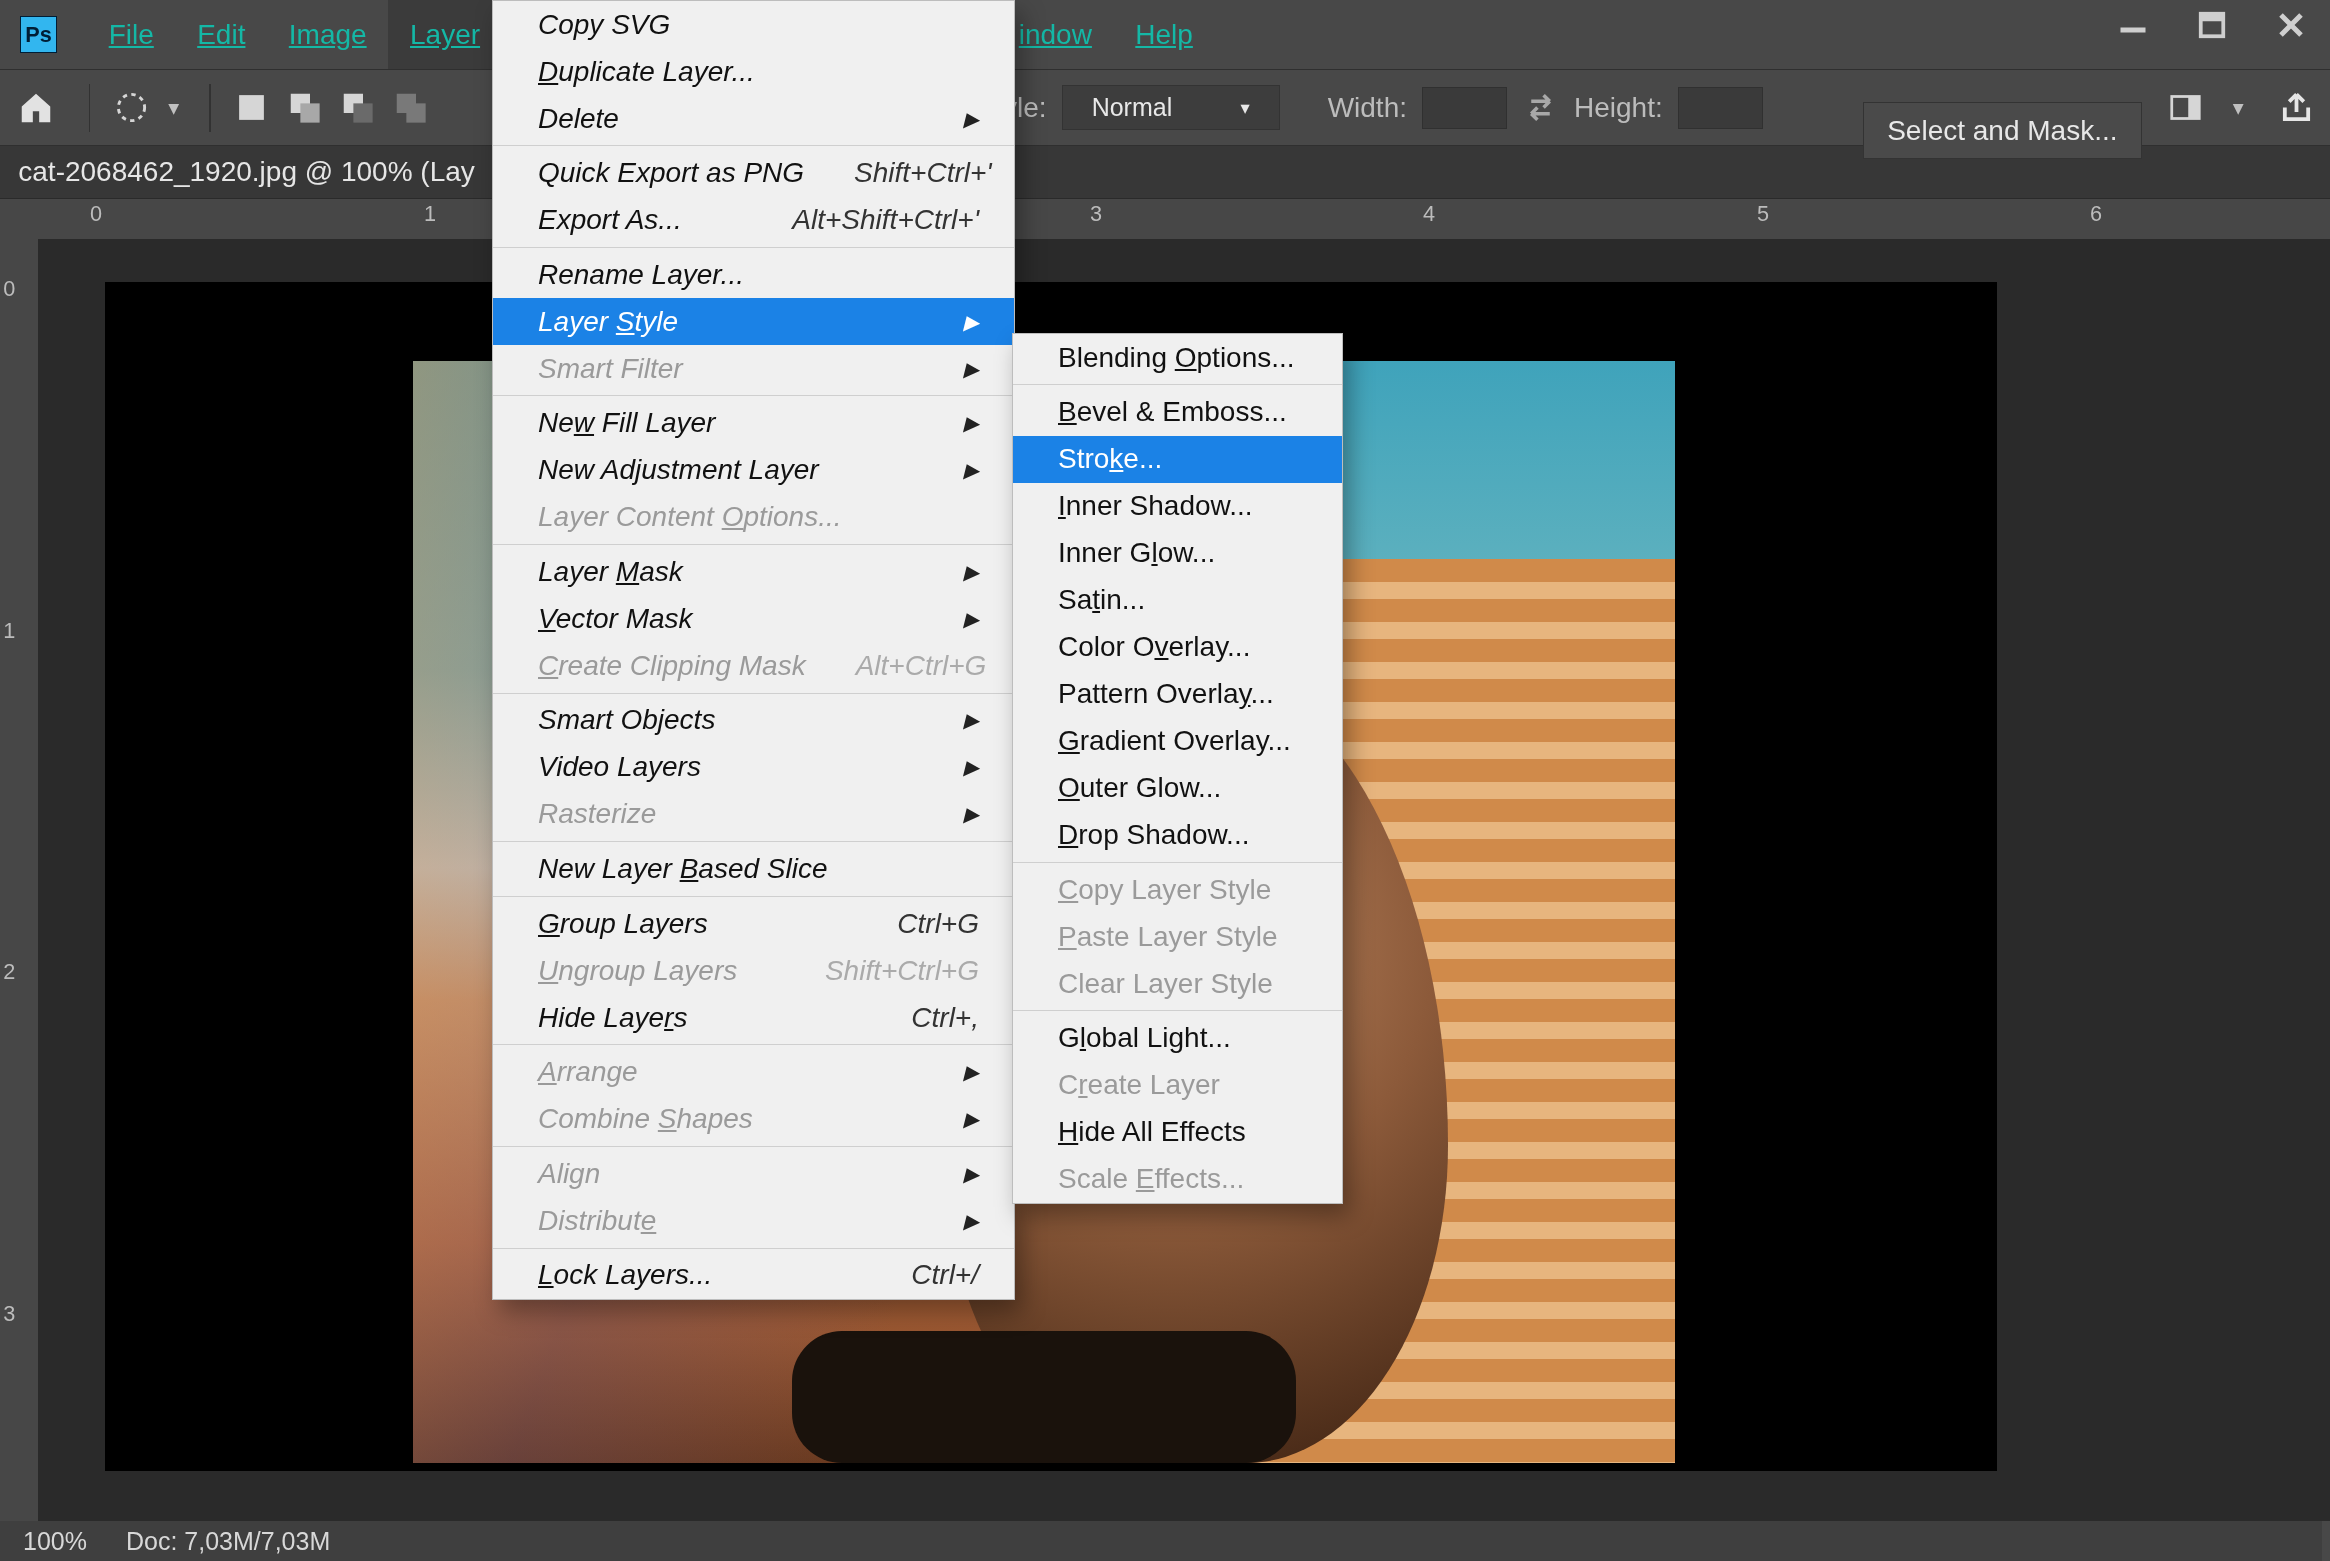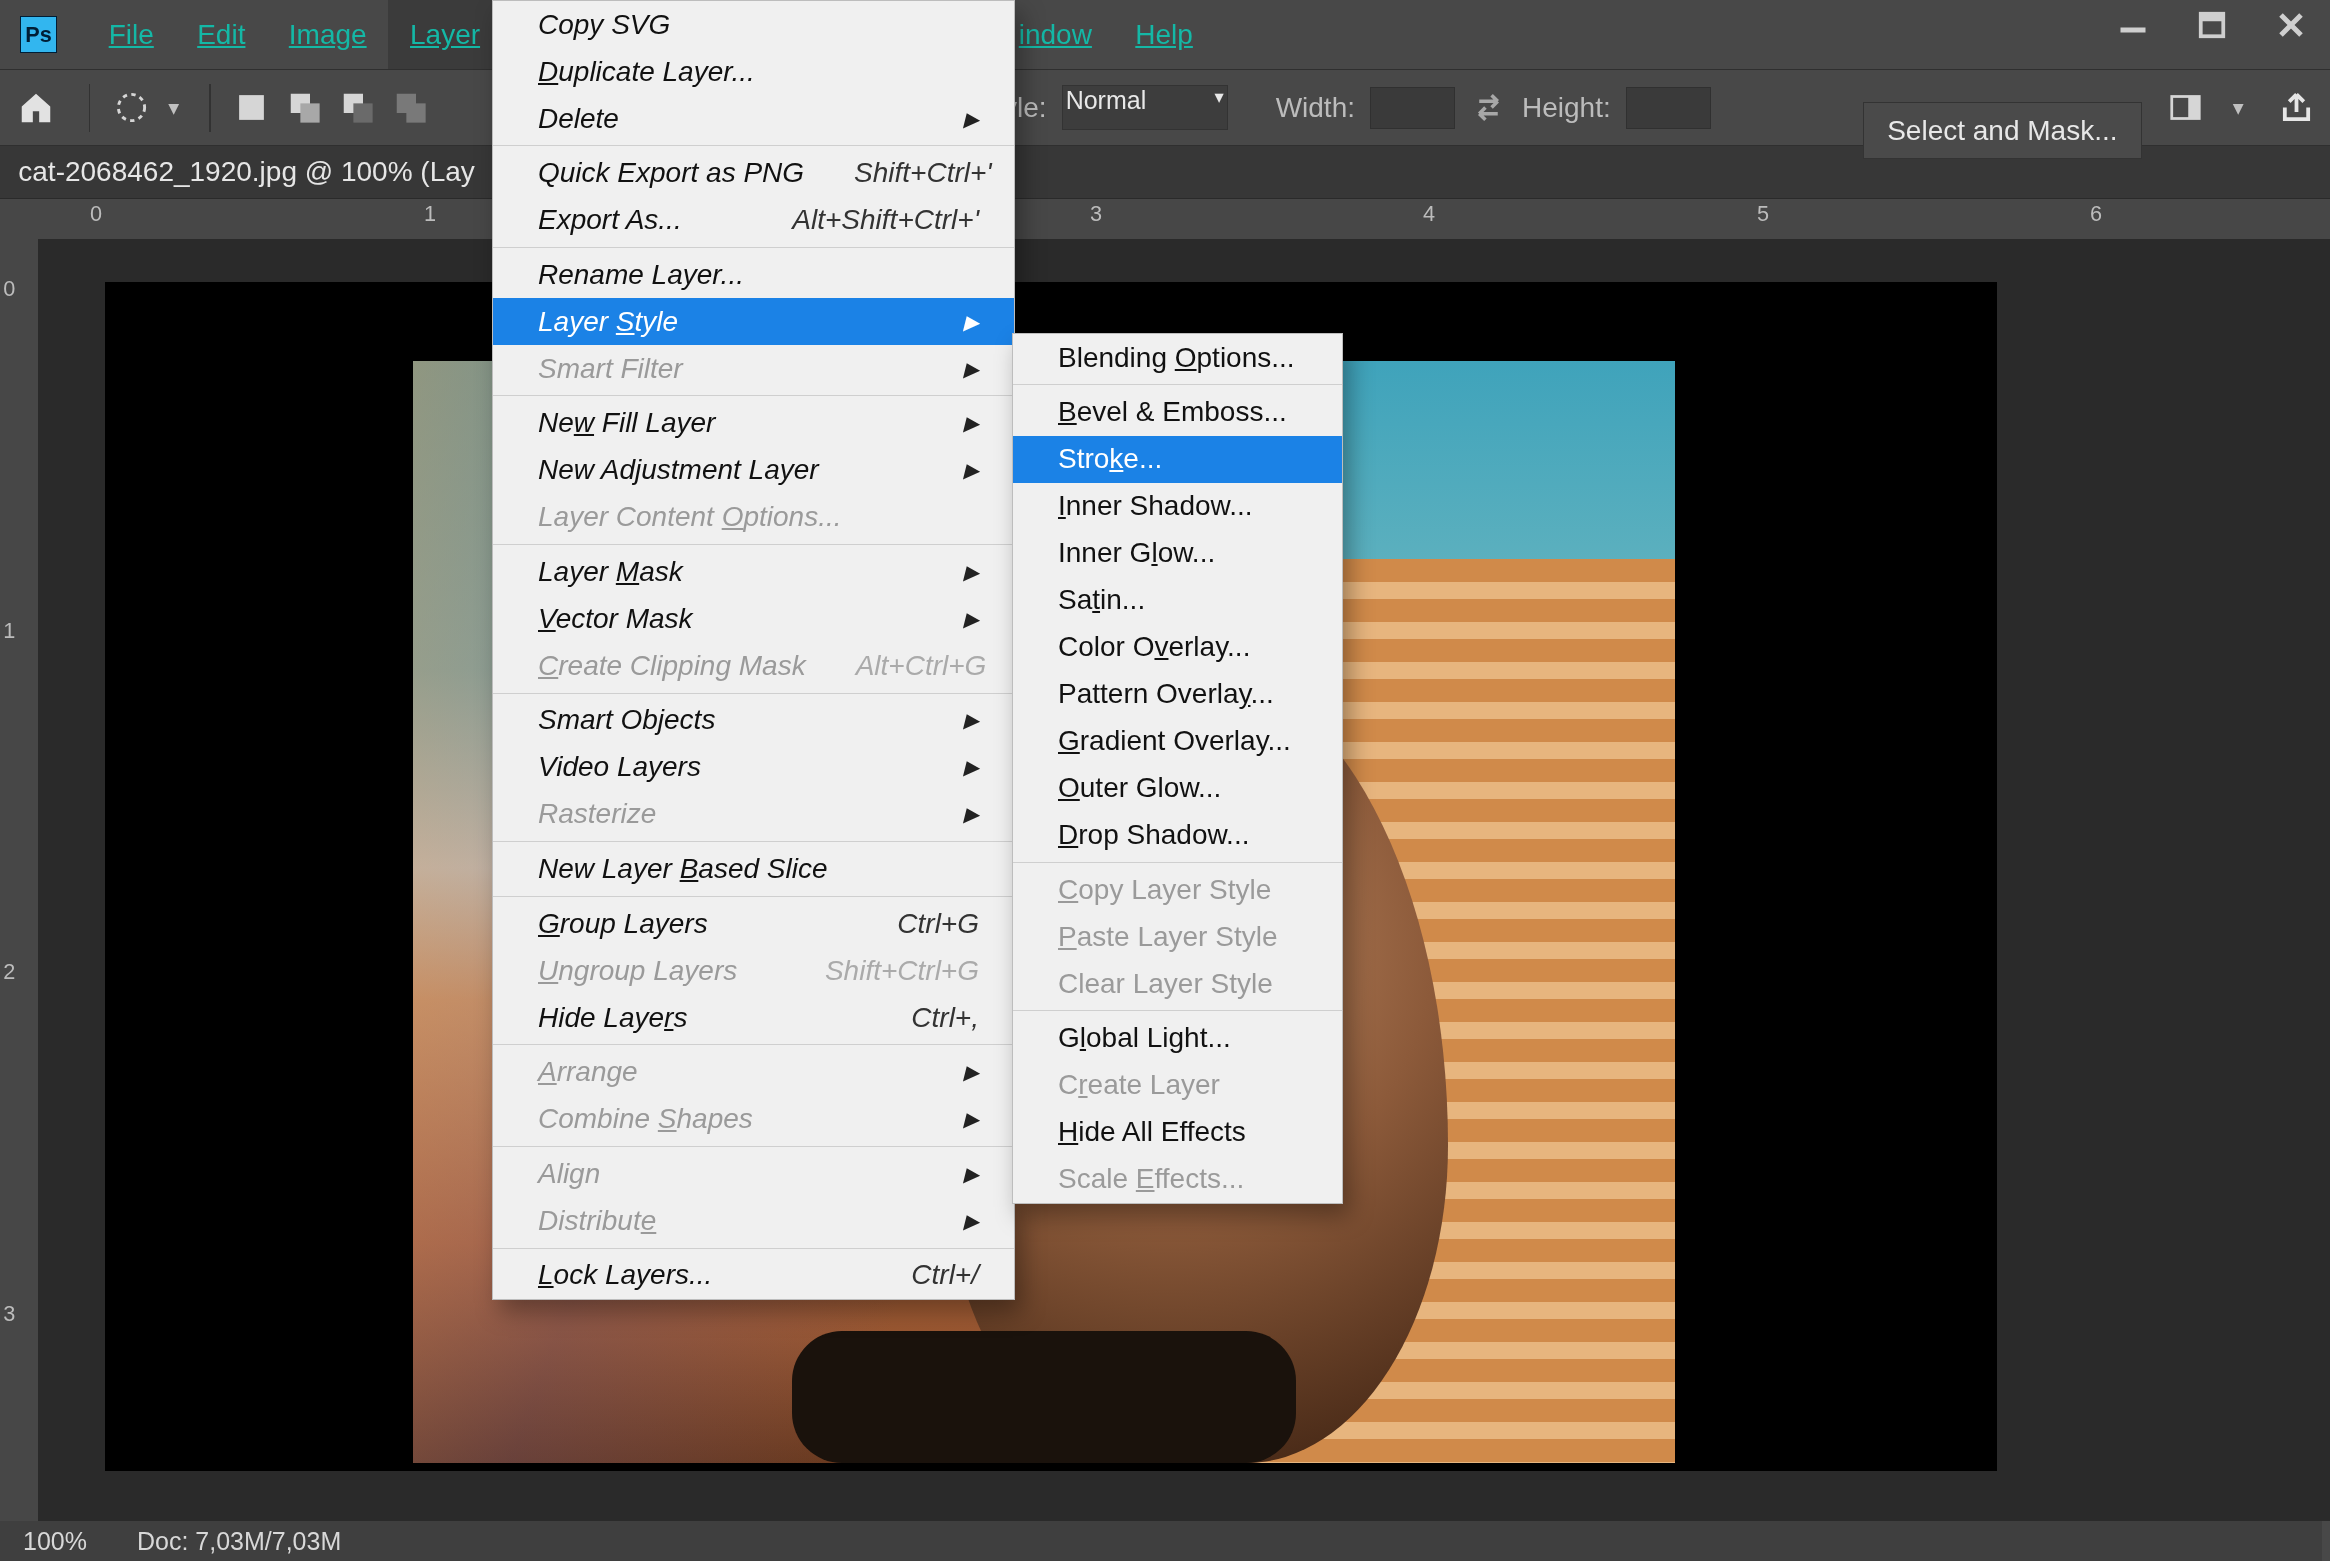--- a/index.html
+++ b/index.html
@@ -67,22 +67,22 @@
   }
   .opt-home { width: 42px; height: 42px; display:flex; align-items:center; justify-content:center; margin-right:10px;}
   .opt-divider { width: 1.7px; height: 48px; background:#323232; margin:0 6.7px; }
   .opt-icon { width: 38px; height: 38px; display:flex; align-items:center; justify-content:center; }
   .opt-icon svg { display:block; }
   .opt-chevron { font-size:21.7px; color:#c0c0c0; margin-left:3.3px; margin-right:8.3px;}
   .opt-label { color:#bcbcbc; }
   .opt-select {
     width:158px; height:43px; border:1.7px solid #333;
     background:#3d3d3d;
-    display:flex; align-items:flex-start; justify-content:space-between;
-    padding:0 3px; font-size:25px;
+    display:flex; align-items:center; justify-content:space-between;
+    padding:0 29px; font-size:25px;
   }
   .opt-input {
     width:83px; height:40px; background:#3a3a3a;
     border:0.8px solid #303030;
   }
   .optionsbar-right { margin-left:auto; display:flex; align-items:center; gap:25px; }
   .mask-btn {
     height:47px; padding:4px 23px;
     border:1.7px solid #333;
     background:#4a4a4a;
@@ -195,21 +195,21 @@
     border-radius:50px;
     background:#1a120c;
   }
 
   
   .statusbar {
     position:absolute; bottom:0; left:0; right:8px; height:40px;
     background:#3f3f3f;
     display:flex; align-items:center;
     padding:0 23px;
-    gap:50px;
+    gap:39px;
     color:#d8d8d8;
     font-size:25px;
   }
 
   
   .menu {
     position:absolute;
     background:#f0f0f0;
     color:#111;
     box-shadow: 6.7px 11.7px 23px rgba(0,0,0,.35);

